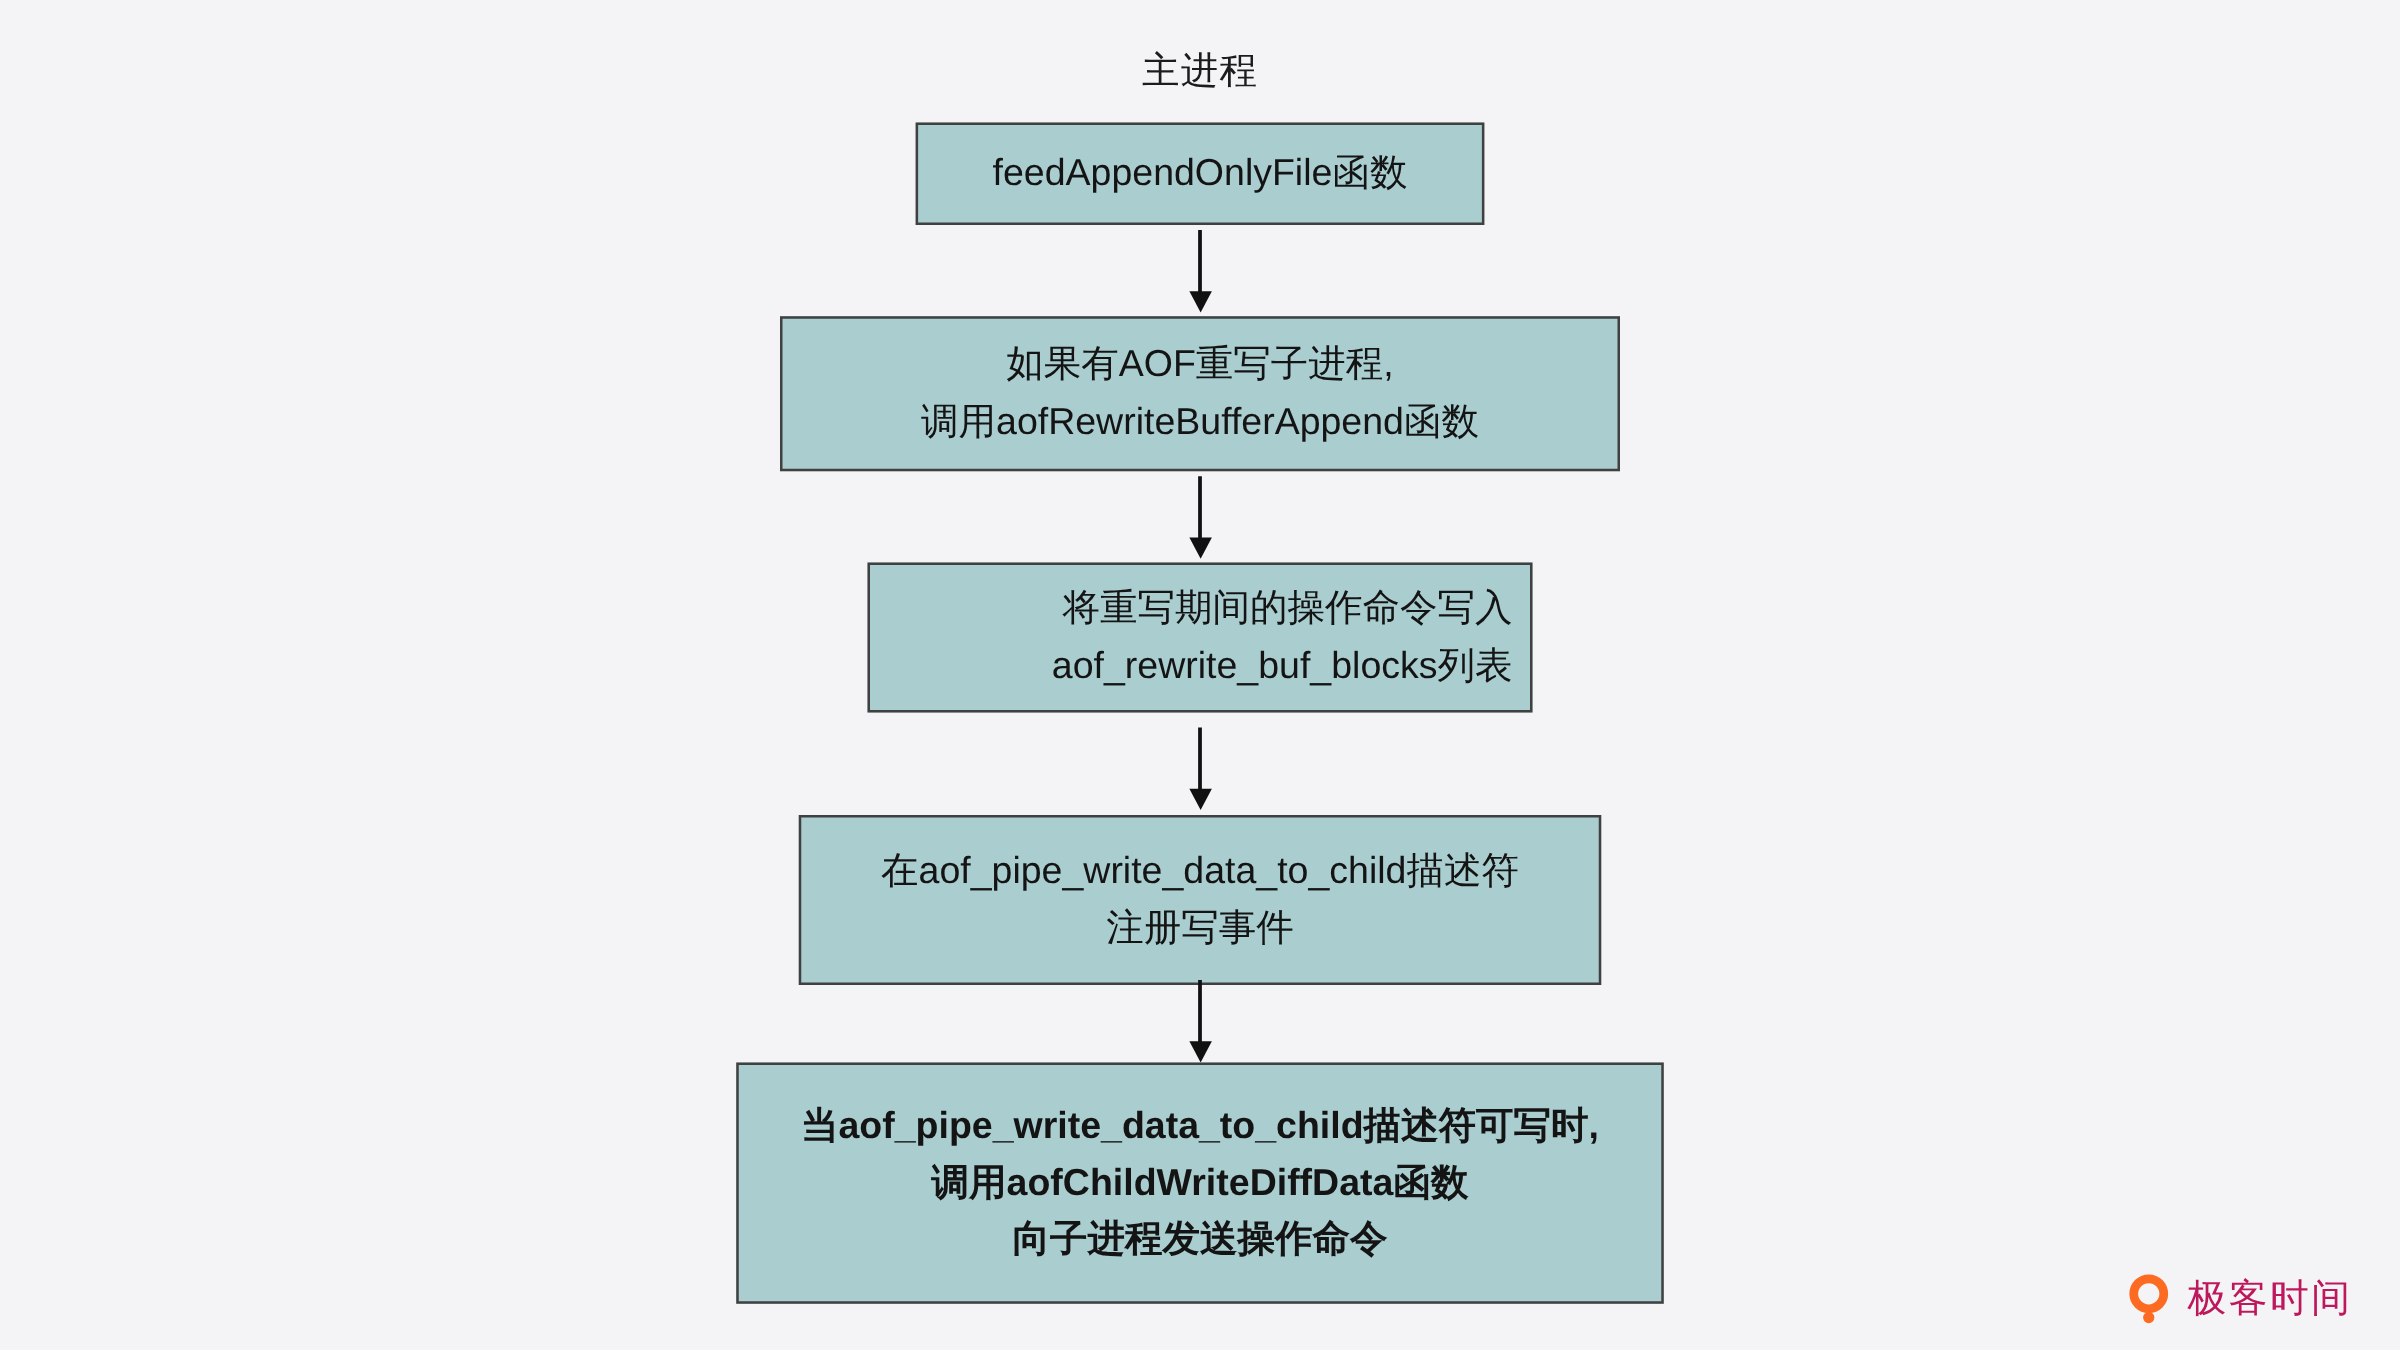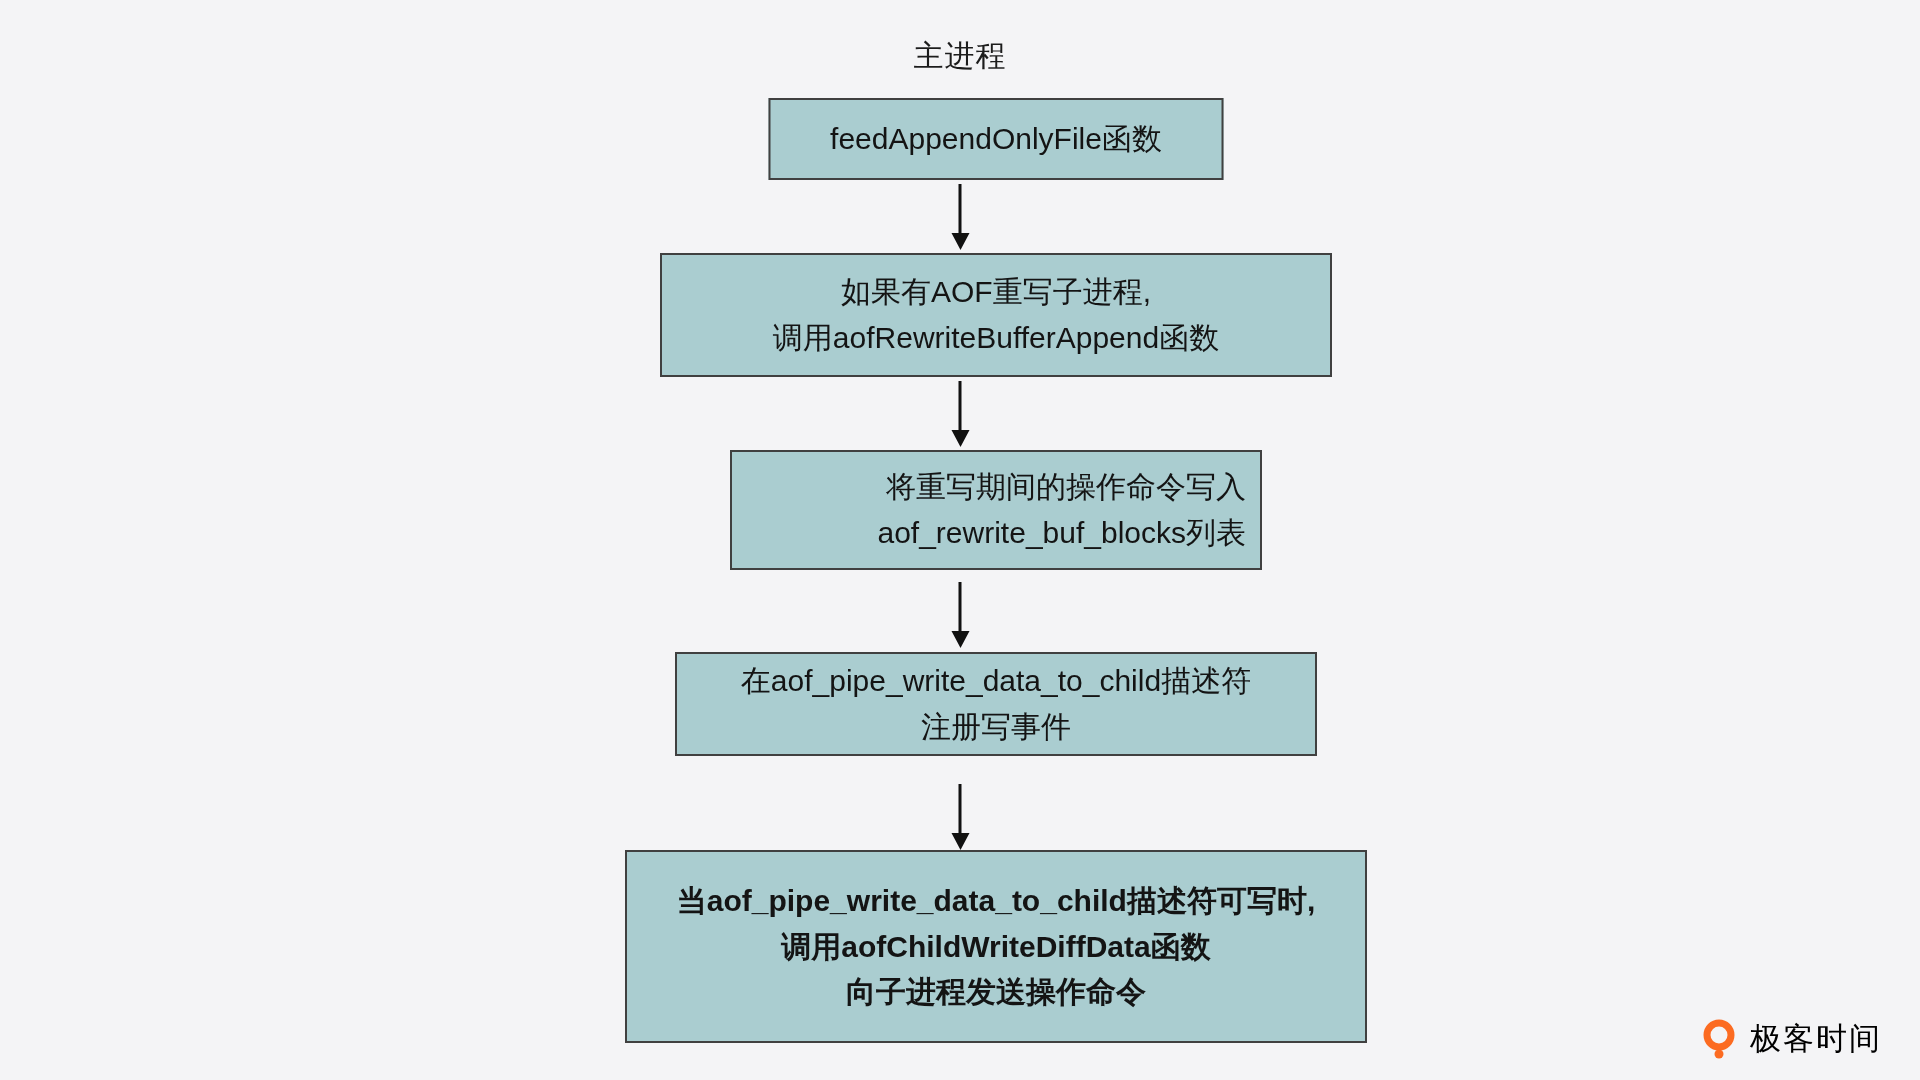--- a/index.html
+++ b/index.html
@@ -34,26 +34,25 @@
     display: flex;
     flex-direction: column;
     justify-content: center;
     align-items: center;
     text-align: center;
     color: #141414;
     font-size: 30px;
     line-height: 1.52;
     padding: 6px 14px;
     white-space: nowrap;
-    margin-left: 36px;
   }
   .n1 { top:  98px; width: 455px; height:  82px; }
   .n2 { top: 253px; width: 672px; height: 124px; }
   .n3 { top: 450px; width: 532px; height: 120px; align-items: flex-end; }
-  .n4 { top: 652px; width: 642px; height: 104px; }
+  .n4 { top: 652px; width: 642px; height: 136px; }
   .n5 { top: 850px; width: 742px; height: 193px; font-weight: bold; }
 
   .arrow {
     position: absolute;
     left: 50%;
     transform: translateX(-50%);
     width: 3px;
     height: 50px;
     background: #111;
   }
@@ -76,21 +75,21 @@
   .brand {
     position: absolute;
     right: 38px;
     bottom: 20px;
     display: flex;
     align-items: center;
     gap: 10px;
   }
   .brand-text {
     font-size: 31px;
-    color: #000000;
+    color: #be185d;
     letter-spacing: 2px;
     white-space: nowrap;
   }
 </style>
 </head>
 <body>
 
 <div class="canvas">
 
   <div class="flow-title">主进程</div>

